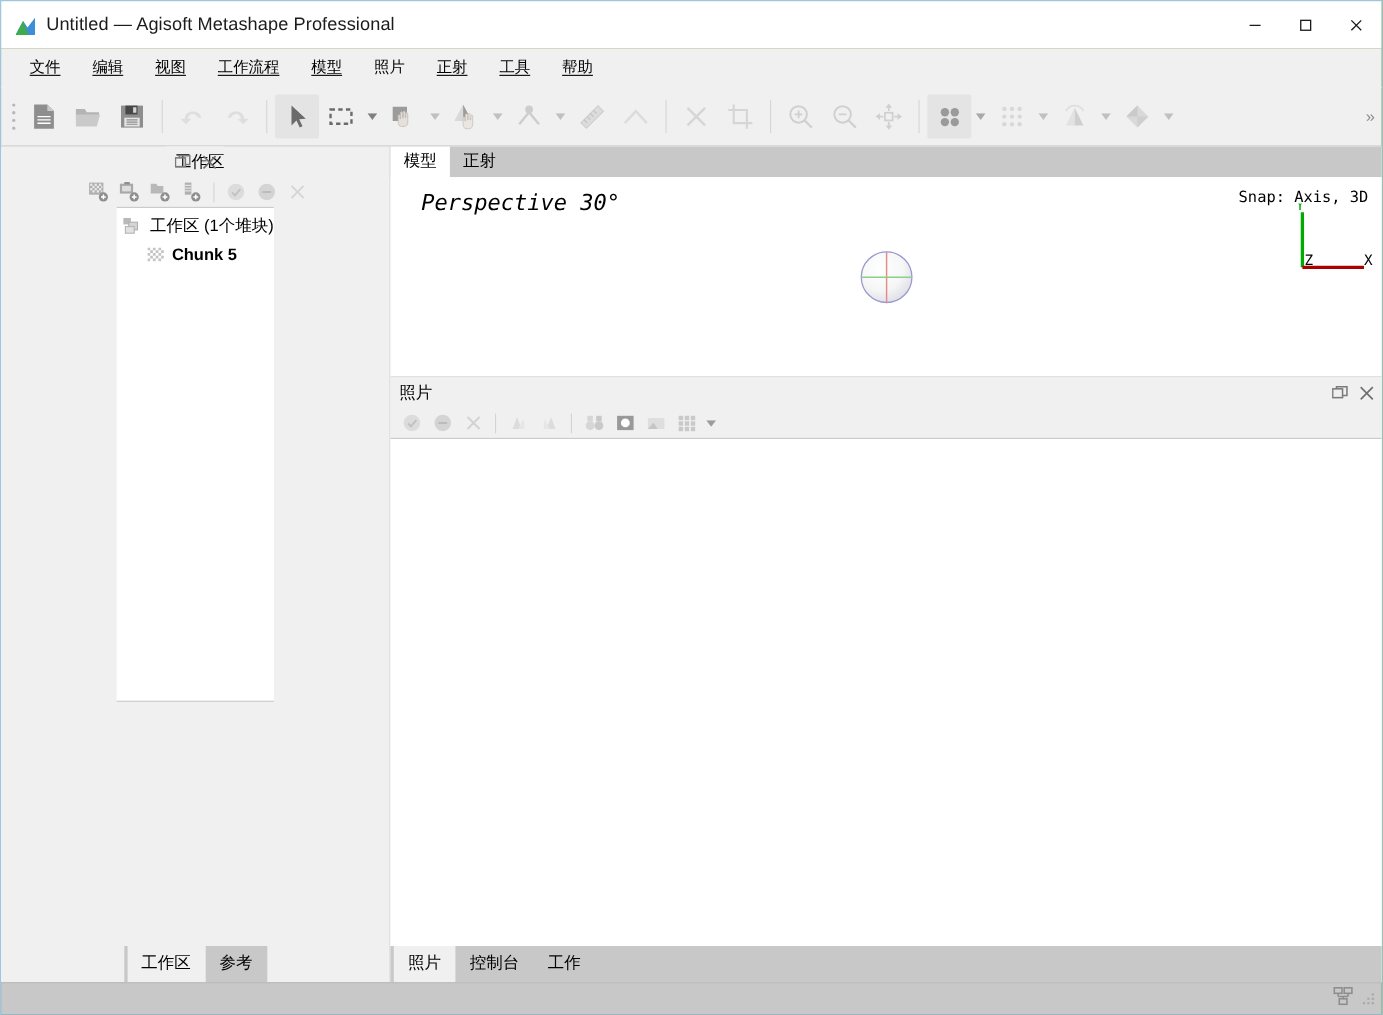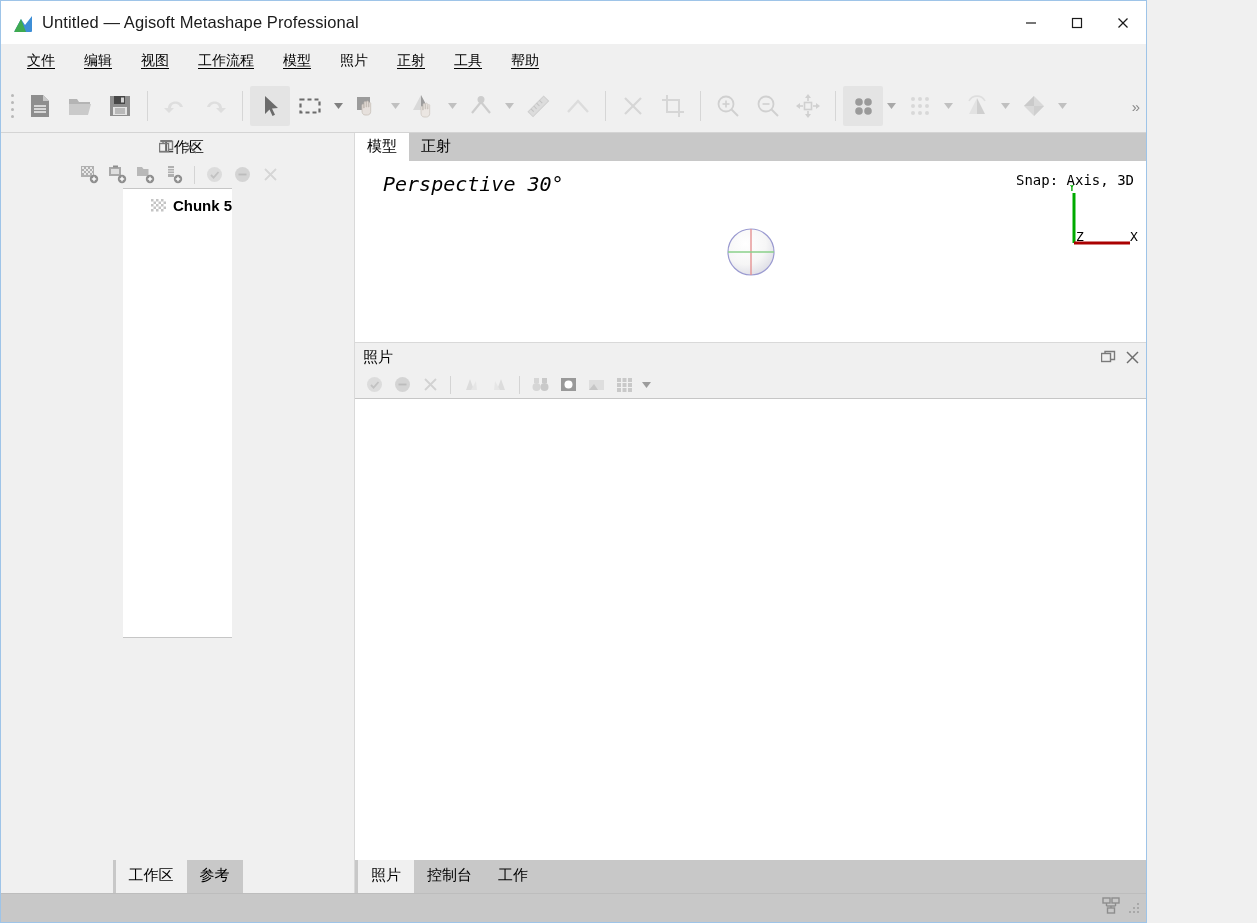--- a/index.html
+++ b/index.html
@@ -5,21 +5,21 @@
   html, body {
     margin: 0; padding: 0;
     width: 1257px; height: 923px;
     overflow: hidden;
     background: #f0f0f0;
     font-family: "Liberation Sans", sans-serif;
     -webkit-font-smoothing: antialiased;
   }
   #app {
     position: relative;
-    width: 1147px; height: 923px;
+    width: 1257px; height: 923px;
     background: #4d7c0f;
     border: 1px solid #9ec4e8;
     box-sizing: border-box;
     display: flex;
     flex-direction: column;
   }
 
   
   .titlebar {
     height: 43px;
@@ -703,20 +703,30 @@
         </div>
         <div class="pt-icon disabled">
           <svg width="19" height="19" viewBox="0 0 19 19">
             <line x1="4" y1="4" x2="15" y2="15" stroke="#d6d6d6" stroke-width="1.8"></line>
             <line x1="15" y1="4" x2="4" y2="15" stroke="#d6d6d6" stroke-width="1.8"></line>
           </svg>
         </div>
       </div>
 
       <div class="tree-area">
+        <div class="tree-row">
+          <span class="tr-icon">
+            <svg width="17" height="15" viewBox="0 0 17 15">
+              <rect x="0" y="0" width="7" height="6" fill="#b9b9b9"></rect>
+              <rect x="5" y="4" width="8" height="7" fill="#d4d4d4" stroke="#b0b0b0"></rect>
+              <rect x="2" y="8" width="8" height="6" fill="#e2e2e2" stroke="#b4b4b4"></rect>
+            </svg>
+          </span>
+          <span class="tr-label">工作区 (1个堆块)</span>
+        </div>
         <div class="tree-row child">
           <span class="tr-icon">
             <svg width="15" height="13" viewBox="0 0 15 13">
               <rect x="0" y="0" width="15" height="13" fill="#ffffff"></rect>
               <g fill="#c4c4c4">
                 <rect x="0" y="0" width="2.5" height="2.5"></rect>
                   <rect x="5" y="0" width="2.5" height="2.5"></rect>
                   <rect x="10" y="0" width="2.5" height="2.5"></rect>
                 <rect x="2.5" y="2.5" width="2.5" height="2.5"></rect>
                   <rect x="7.5" y="2.5" width="2.5" height="2.5"></rect>

